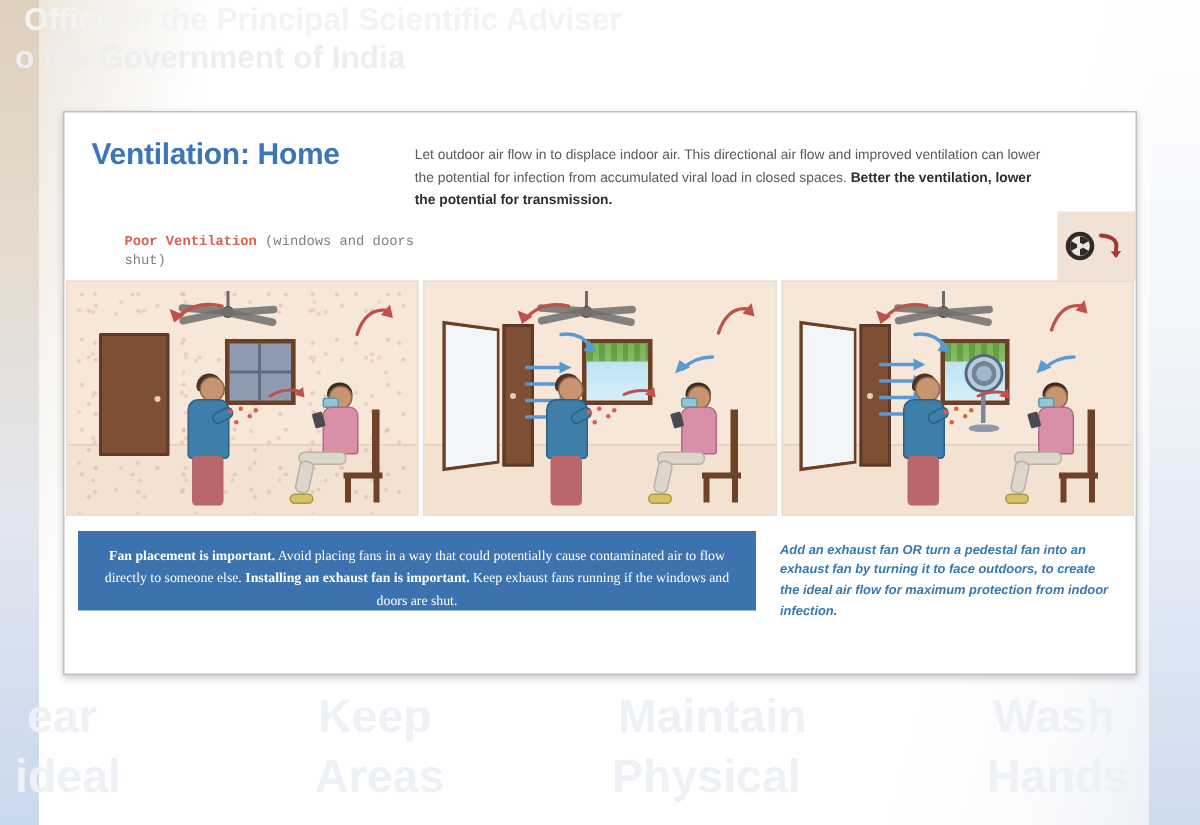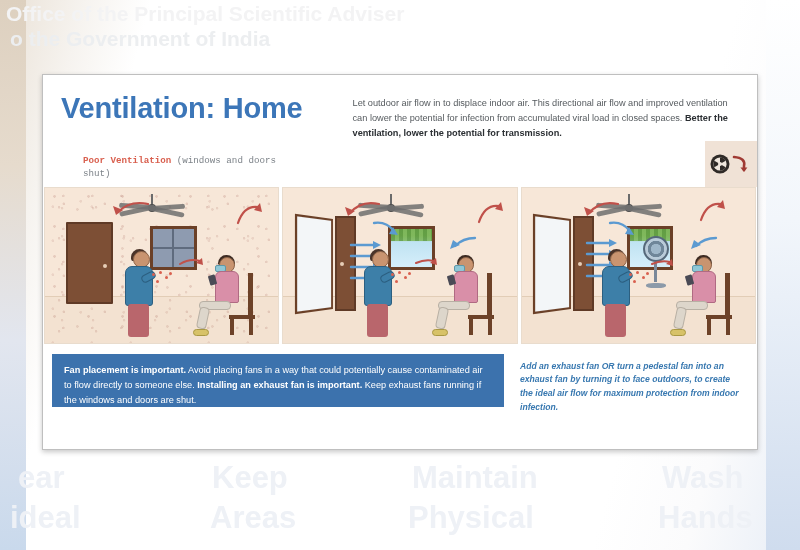--- a/index.html
+++ b/index.html
@@ -28,21 +28,21 @@
     background:linear-gradient(180deg,#ffffff 0%, #f2f6fb 40%, #cfdcee 100%);
   }
 
   .wm {
     position: absolute;
     color: #eff0f2;
     font-weight: bold;
     white-space: pre;
     user-select: none;
   }
-  .wm-top1 { left: 6px;  top: 2px;  font-size: 21px; color:#f3f3f4; }
+  .wm-top1 { left: 16px;  top: 2px;  font-size: 21px; color:#f3f3f4; }
   .wm-top2 { left: 10px;  top: 27px; font-size: 21px; color:#eceef0; }
   .wm-b    { font-size: 31px; color: #eef1f6; }
 
   .wm-ring{
     position:absolute; border:9px solid #f4f6f9; border-radius:50%;
     width:64px;height:64px; opacity:.85;
   }
 
   
   #card {
@@ -52,21 +52,21 @@
     background: #ffffff;
     border: 1px solid #bfbfbf;
     box-shadow: 0 2px 5px rgba(0,0,0,.22);
     overflow: hidden;
   }
 
   
   #header { display: flex; padding: 17px 16px 0 18px; }
   #title {
     color: #3c76b8;
-    font-size: 29px;
+    font-size: 20px;
     font-weight: bold;
     letter-spacing: -.2px;
     white-space: nowrap;
     margin-right: 18px;
     text-align: right;
   }
   #intro {
     color: #555a5e;
     font-size: 9.2px;
     line-height: 1.62;
@@ -273,22 +273,23 @@
   .arrow { position: absolute; }
 
   
   #bottom { display: flex; padding: 10px 9px 9px 9px; gap: 10px; height: 72px; }
   #banner-blue {
     width: 452px;
     background: #3c72ad;
     color: #ffffff;
     font-size: 9.2px;
     line-height: 1.62;
-    text-align: left;
+    text-align: center;
     padding: 9px 12px 0 12px;
+    font-family: Liberation Serif, serif;
   }
   #banner-blue b { font-weight: bold; }
   #banner-note {
     flex: 1;
     color: #3878b0;
     font-size: 8.6px;
     font-style: italic;
     font-weight: bold;
     line-height: 1.6;
     padding: 6px 6px 0 6px;

